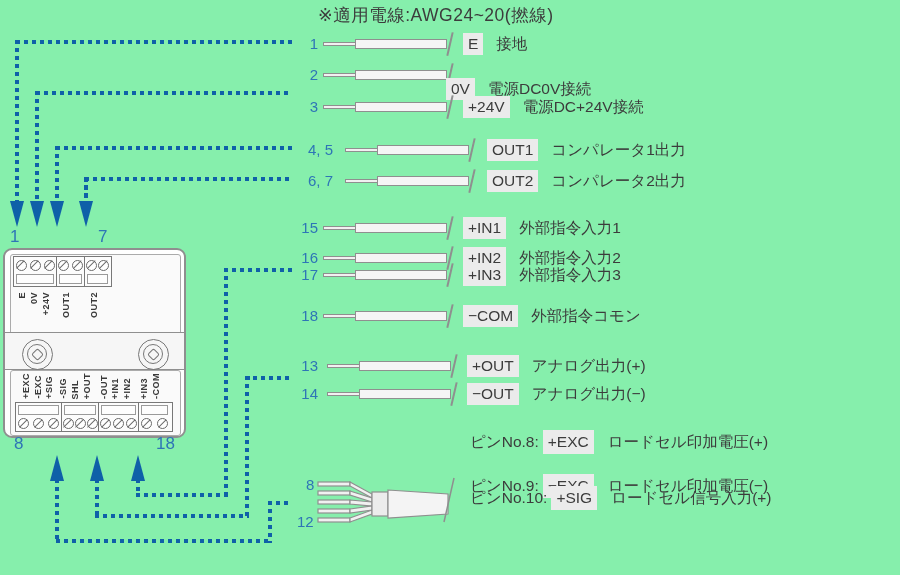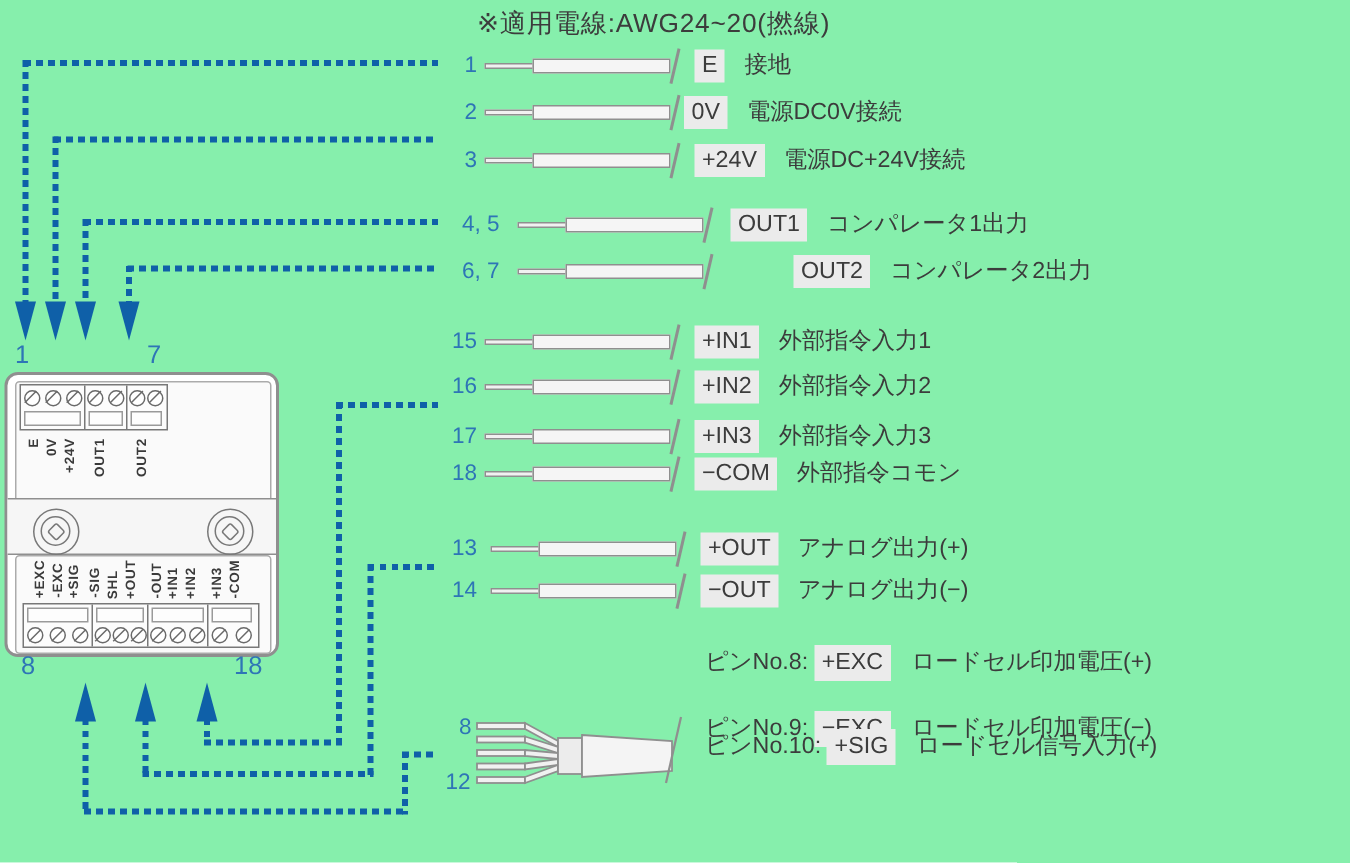--- a/index.html
+++ b/index.html
@@ -115,21 +115,21 @@
       </span>
     <span class="tagline" style="left:463px;"><span class="tag">E</span><span class="desc">接地</span></span>
   </div>
   <div class="wrow" style="top:64px;">
     <span class="rpin rt318">2</span>
     <span class="wire" style="left:323px;">
         <i class="w-thin"></i>
         <i class="w-body"></i>
         <i class="w-slash"></i>
       </span>
-    <span class="tagline" style="left:456px;"><span class="tag">0V</span><span class="desc">電源DC0V接続</span></span>
+    <span class="tagline" style="left:446px;margin-top:14px;"><span class="tag">0V</span><span class="desc">電源DC0V接続</span></span>
   </div>
   <div class="wrow" style="top:96px;">
     <span class="rpin rt318">3</span>
     <span class="wire" style="left:323px;">
         <i class="w-thin"></i>
         <i class="w-body"></i>
         <i class="w-slash"></i>
       </span>
     <span class="tagline" style="left:463px;"><span class="tag">+24V</span><span class="desc">電源DC+24V接続</span></span>
   </div>
@@ -142,41 +142,41 @@
       </span>
     <span class="tagline" style="left:487px;"><span class="tag">OUT1</span><span class="desc">コンパレータ1出力</span></span>
   </div>
   <div class="wrow" style="top:170px;">
     <span class="rpin rt333">6, 7</span>
     <span class="wire" style="left:345px;">
         <i class="w-thin"></i>
         <i class="w-body"></i>
         <i class="w-slash"></i>
       </span>
-    <span class="tagline" style="left:487px;margin-left:42px;"><span class="tag">OUT2</span><span class="desc">コンパレータ2出力</span></span>
+    <span class="tagline" style="left:487px;"><span class="tag">OUT2</span><span class="desc">コンパレータ2出力</span></span>
   </div>
   <div class="wrow" style="top:217px;">
     <span class="rpin rt318">15</span>
     <span class="wire" style="left:323px;">
         <i class="w-thin"></i>
         <i class="w-body"></i>
         <i class="w-slash"></i>
       </span>
     <span class="tagline" style="left:463px;"><span class="tag">+IN1</span><span class="desc">外部指令入力1</span></span>
   </div>
   <div class="wrow" style="top:247px;">
     <span class="rpin rt318">16</span>
     <span class="wire" style="left:323px;">
         <i class="w-thin"></i>
         <i class="w-body"></i>
         <i class="w-slash"></i>
       </span>
     <span class="tagline" style="left:463px;"><span class="tag">+IN2</span><span class="desc">外部指令入力2</span></span>
   </div>
-  <div class="wrow" style="top:280px;">
+  <div class="wrow" style="top:264px;">
     <span class="rpin rt318">17</span>
     <span class="wire" style="left:323px;">
         <i class="w-thin"></i>
         <i class="w-body"></i>
         <i class="w-slash"></i>
       </span>
     <span class="tagline" style="left:463px;"><span class="tag">+IN3</span><span class="desc">外部指令入力3</span></span>
   </div>
   <div class="wrow" style="top:305px;">
     <span class="rpin rt318">18</span>

